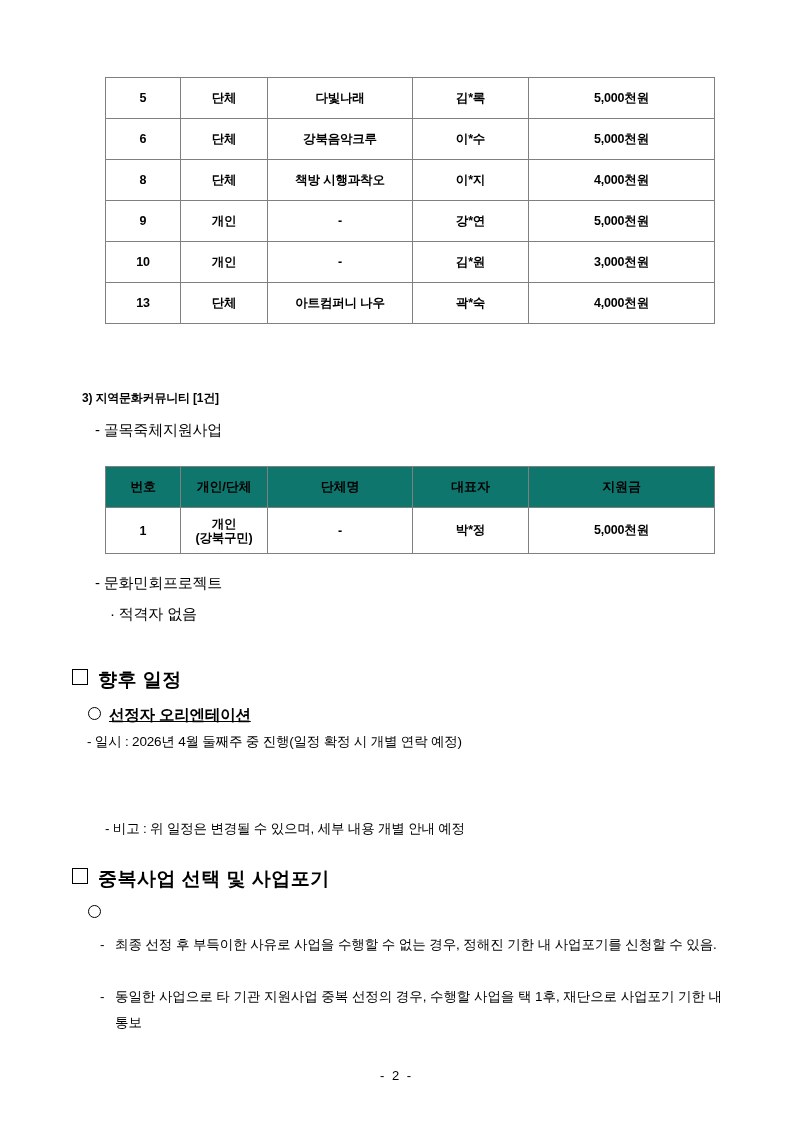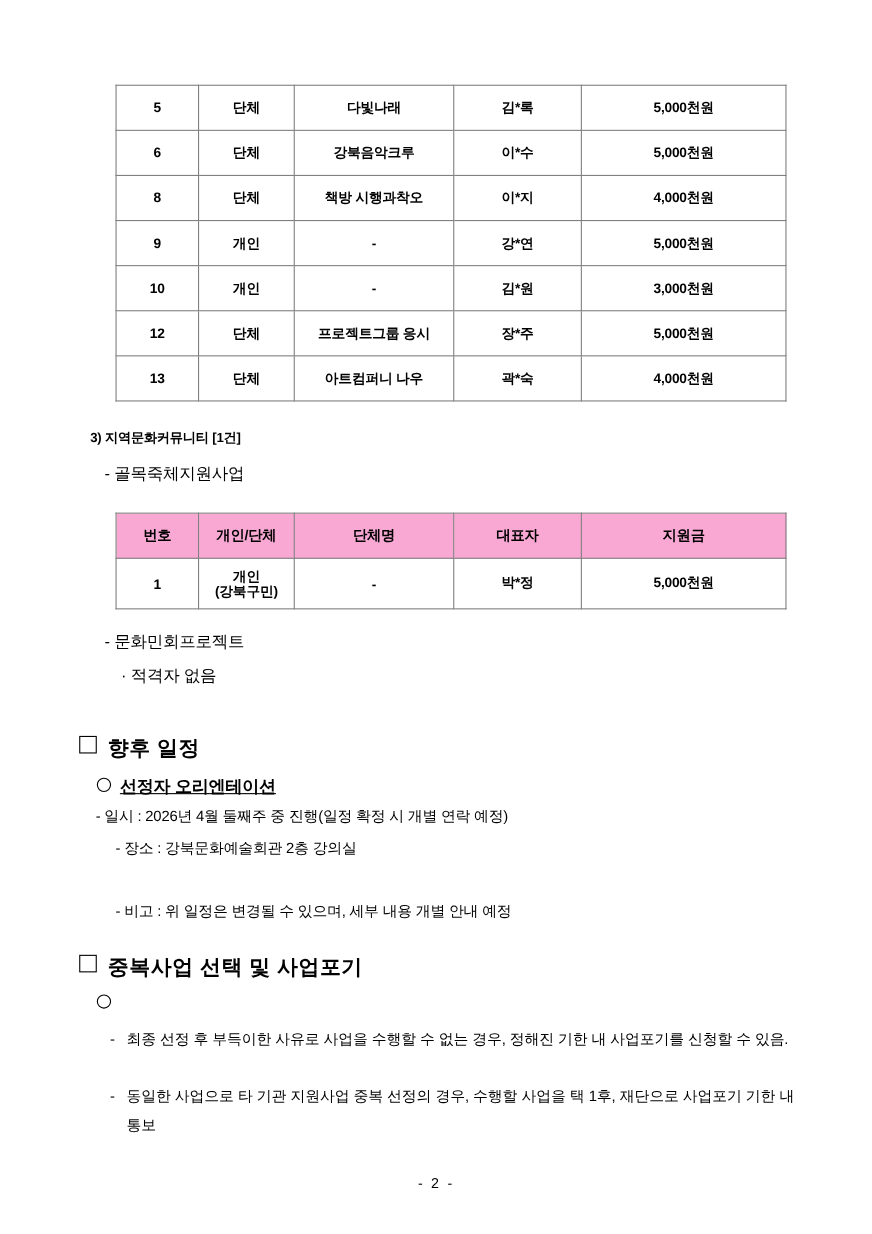--- a/index.html
+++ b/index.html
@@ -40,21 +40,21 @@
     border: 1px solid #808080;
     font-weight: bold;
     font-size: 12.5px;
     text-align: center;
     vertical-align: middle;
     padding: 0;
     letter-spacing: -0.2px;
   }
   table.doc-table tr { height: 41px; }
   table.doc-table th {
-    background: #f9a8d4;
+    background: #0f766e;
     height: 34px;
     font-size: 13px;
     text-align: center;
   }
   
   col.c1 { width: 75px; }
   col.c2 { width: 87px; }
   col.c3 { width: 145px; }
   col.c4 { width: 116px; }
   col.c5 { width: 186px; }
@@ -183,27 +183,20 @@
           <td>5,000천원</td>
         </tr>
         <tr>
           <td>10</td>
           <td>개인</td>
           <td>-</td>
           <td>김*원</td>
           <td>3,000천원</td>
         </tr>
         <tr>
-          <td>12</td>
-          <td>단체</td>
-          <td>프로젝트그룹 응시</td>
-          <td>장*주</td>
-          <td>5,000천원</td>
-        </tr>
-        <tr>
           <td>13</td>
           <td>단체</td>
           <td>아트컴퍼니 나우</td>
           <td>곽*숙</td>
           <td>4,000천원</td>
         </tr>
       </tbody>
     </table>
   </div>
 
@@ -249,21 +242,20 @@
 
   <div class="txt sec-head" style="left:72px; top:667px;">
     <span class="box"></span><span>향후 일정</span>
   </div>
 
   <div class="txt sub-head" style="left:88px; top:705px;text-decoration:underline;">
     <span class="circ"></span><span>선정자 오리엔테이션</span>
   </div>
 
   <div class="txt item" style="left:87px; top:733px;">- 일시 : 2026년 4월 둘째주 중 진행(일정 확정 시 개별 연락 예정)</div>
-  <div class="txt item" style="left:105px; top:762px;">- 장소 : 강북문화예술회관 2층 강의실</div>
   <div class="txt item" style="left:105px; top:820px;">- 비고 : 위 일정은 변경될 수 있으며, 세부 내용 개별 안내 예정</div>
 
   <div class="txt sec-head" style="left:72px; top:866px;">
     <span class="box"></span><span>중복사업 선택 및 사업포기</span>
   </div>
 
   <div class="txt sub-head" style="left:88px; top:904px;">
     <span class="circ"></span>
   </div>
 

